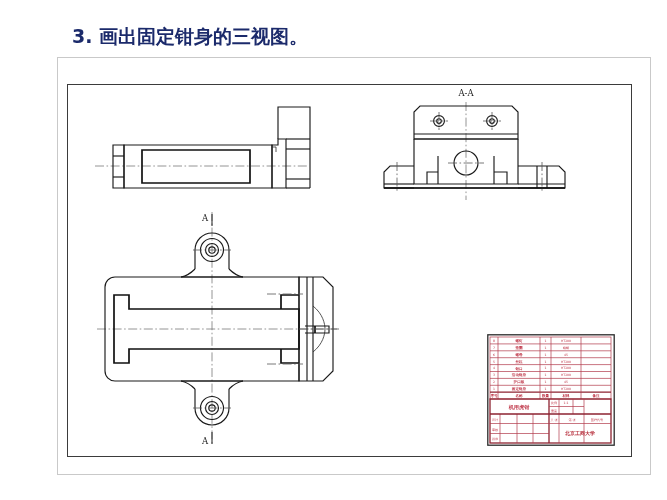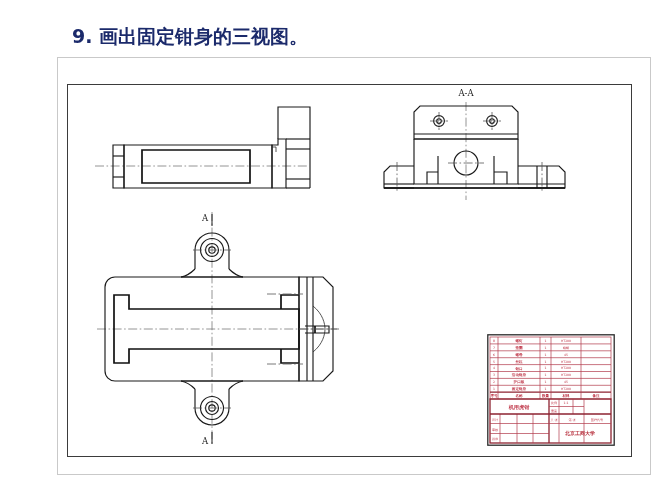--- a/index.html
+++ b/index.html
@@ -63,21 +63,21 @@
   .tb-line-b{ stroke:#8d2230; stroke-width:1.3; fill:none;}
   .tb-frame{ stroke:#2a2a2a; stroke-width:1.3; fill:none;}
   .tb-txt{ font-family:"DejaVu Sans","Liberation Sans",sans-serif; fill:#c0394b; font-size:3.6px; text-anchor:middle; font-weight:bold;}
   .tb-txt-s{ font-family:"DejaVu Sans","Liberation Sans",sans-serif; fill:#c0394b; font-size:3.1px; text-anchor:middle;}
   .tb-txt-big{ font-family:"DejaVu Sans","Liberation Sans",sans-serif; fill:#c0394b; font-size:5.2px; text-anchor:middle; font-weight:bold;}
   .tb-txt-uni{ font-family:"DejaVu Sans","Liberation Sans",sans-serif; fill:#b8323f; font-size:5px; text-anchor:middle; font-weight:bold;}
 </style>
 </head>
 <body>
 
-<div id="question-title">9. 画出固定钳身的三视图。</div>
+<div id="question-title">3. 画出固定钳身的三视图。</div>
 
 <div id="sheet-outer"></div>
 <div id="sheet-inner"></div>
 
 <svg id="drawing-canvas" viewBox="0 0 565 373">
 
   <g>
 
     <line class="ctr" x1="28" y1="82" x2="240" y2="82"></line>
 

